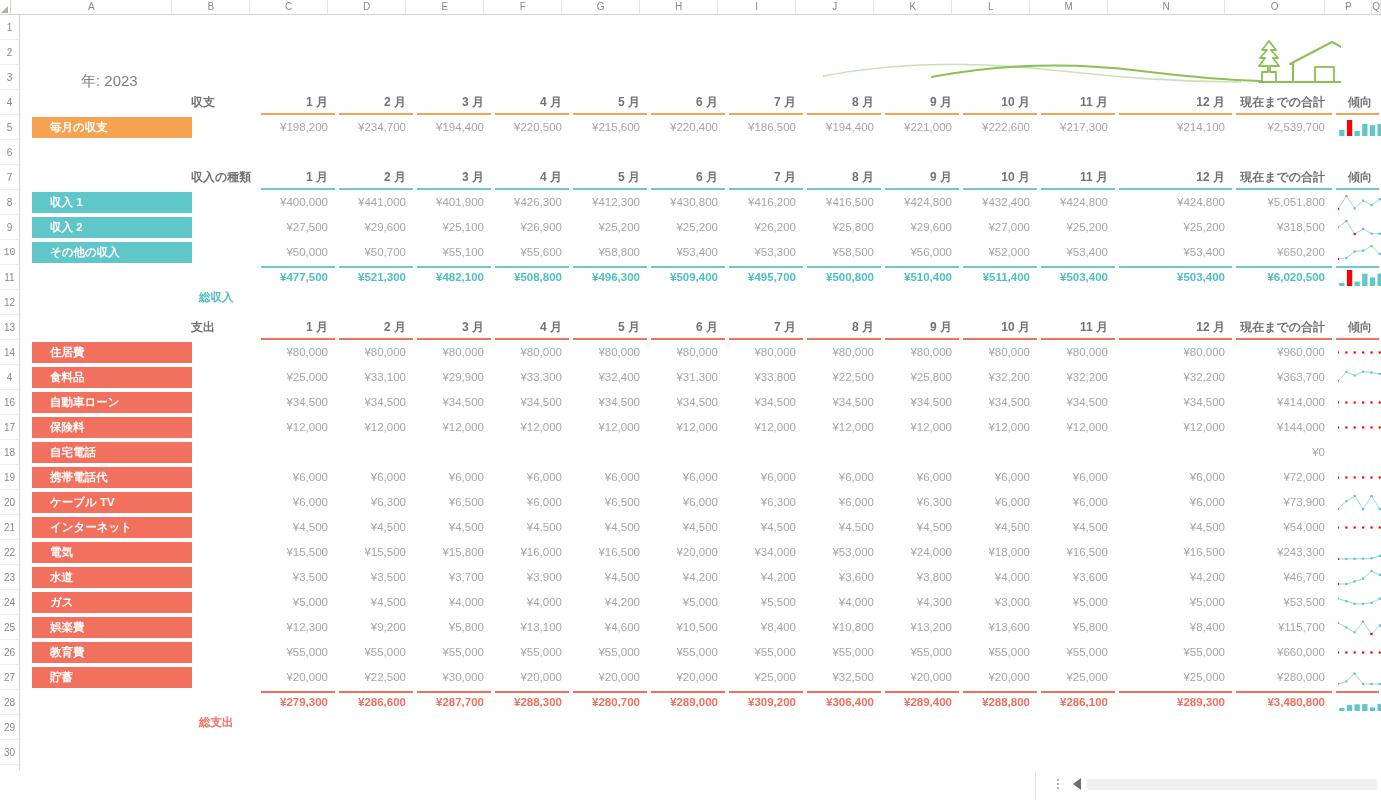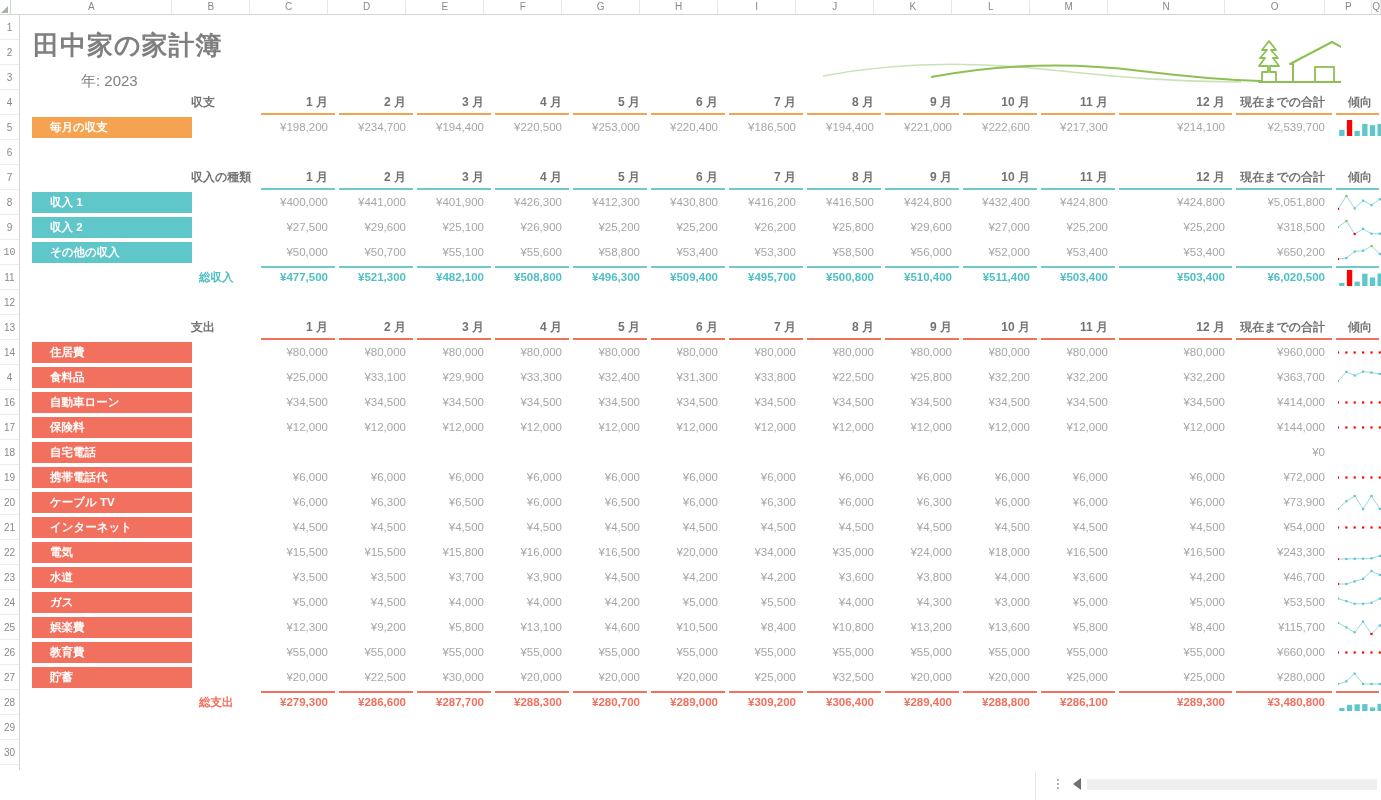--- a/index.html
+++ b/index.html
@@ -85,21 +85,21 @@
   .val {
     position: absolute; height: 22px;
     display: flex; align-items: center; justify-content: flex-end;
     padding-right: 9px; font-size: 11.5px; color: #a6a6a6;
     white-space: nowrap;
   }
   .val.tot-teal   { color: #4FBFC3; font-weight: bold; }
   .val.tot-red    { color: #F2705E; font-weight: bold; }
   .totlabel {
     position: absolute; height: 22px; display: flex; align-items: center;
-    padding-left: 18px; font-size: 11.5px; font-weight: bold;
+    padding-left: 18px; font-size: 11.5px; font-weight: bold; margin-top: 20px;
   }
   .totlabel.teal { color: #4FBFC3; }
   .totlabel.red  { color: #F2705E; }
 
   
   .rule { position: absolute; height: 1px; }
   .rule.orange { background: #F5A350; }
   .rule.teal   { background: #6FC9CC; }
   .rule.red    { background: #F2705E; }
   .rule.thick  { height: 1.5px; }
@@ -211,21 +211,20 @@
       <div class="rowhead" style="height: 25px;">25</div>
       <div class="rowhead" style="height: 25px;">26</div>
       <div class="rowhead" style="height: 25px;">27</div>
       <div class="rowhead" style="height: 25px;">28</div>
       <div class="rowhead" style="height: 25px;">29</div>
       <div class="rowhead" style="height: 25px;">30</div>
     </div>
 
   <div class="grid">
 
-    <div class="doc-title">田中家の家計簿</div>
     <div class="doc-year">年: 2023</div>
 
     <div class="artwork">
       <svg width="520" height="70" viewBox="0 0 520 70">
         <path d="M2 46 C 70 33, 150 31, 230 40 C 300 47, 350 52, 420 52" fill="none" stroke="#9fc97a" stroke-width="1.6" opacity="0.55"></path>
         <path d="M110 47 C 180 34, 250 32, 320 41 C 370 47, 400 50, 440 51" fill="none" stroke="#8CC152" stroke-width="2.1"></path>
         <path d="M438 52 L455 52 L455 42 L449 42 L449 36 L458 36 L452 28 L457 28 L450 20 L455 20 L448 11 L441 20 L446 20 L439 28 L444 28 L438 36 L447 36 L447 42 L441 42 L441 52 Z" fill="none" stroke="#8CC152" stroke-width="1.8" stroke-linejoin="round"></path>
         <path d="M472 52 L472 34 L469 34 L511 12 L551 34 L548 34 L548 52" fill="none" stroke="#8CC152" stroke-width="2" stroke-linejoin="round"></path>
         <rect x="494" y="37" width="19" height="15" fill="none" stroke="#8CC152" stroke-width="1.8"></rect>
         <path d="M455 52 L552 52" stroke="#8CC152" stroke-width="2"></path>
@@ -262,21 +261,21 @@
         <div class="rule orange thick" style="left:942px;top:97px;width:74px"></div>
         <div class="rule orange thick" style="left:1020px;top:97px;width:74px"></div>
         <div class="rule orange thick" style="left:1098px;top:97px;width:113px"></div>
         <div class="rule orange thick" style="left:1215px;top:97px;width:96px"></div>
         <div class="rule orange thick" style="left:1315px;top:97px;width:43px"></div>
         <div class="pill orange" style="top:101px">毎月の収支</div>
         <div class="val" style="left:238px;top:100px;width:78px">¥198,200</div>
         <div class="val" style="left:316px;top:100px;width:78px">¥234,700</div>
         <div class="val" style="left:394px;top:100px;width:78px">¥194,400</div>
         <div class="val" style="left:472px;top:100px;width:78px">¥220,500</div>
-        <div class="val" style="left:550px;top:100px;width:78px">¥253,000</div>
+        <div class="val" style="left:550px;top:100px;width:78px">¥215,600</div>
         <div class="val" style="left:628px;top:100px;width:78px">¥220,400</div>
         <div class="val" style="left:706px;top:100px;width:78px">¥186,500</div>
         <div class="val" style="left:784px;top:100px;width:78px">¥194,400</div>
         <div class="val" style="left:862px;top:100px;width:78px">¥221,000</div>
         <div class="val" style="left:940px;top:100px;width:78px">¥222,600</div>
         <div class="val" style="left:1018px;top:100px;width:78px">¥217,300</div>
         <div class="val" style="left:1096px;top:100px;width:117px">¥214,100</div>
         <div class="val" style="left:1213px;top:100px;width:100px">¥2,539,700</div>
         <div class="spark" style="left:1317px;top:103px">
     <svg width="92" height="17">
@@ -716,21 +715,21 @@
           </svg>
         </div>
         <div class="pill red" style="top:526px">電気</div>
         <div class="val" style="left:238px;top:525px;width:78px">¥15,500</div>
         <div class="val" style="left:316px;top:525px;width:78px">¥15,500</div>
         <div class="val" style="left:394px;top:525px;width:78px">¥15,800</div>
         <div class="val" style="left:472px;top:525px;width:78px">¥16,000</div>
         <div class="val" style="left:550px;top:525px;width:78px">¥16,500</div>
         <div class="val" style="left:628px;top:525px;width:78px">¥20,000</div>
         <div class="val" style="left:706px;top:525px;width:78px">¥34,000</div>
-        <div class="val" style="left:784px;top:525px;width:78px">¥35,000</div>
+        <div class="val" style="left:784px;top:525px;width:78px">¥53,000</div>
         <div class="val" style="left:862px;top:525px;width:78px">¥24,000</div>
         <div class="val" style="left:940px;top:525px;width:78px">¥18,000</div>
         <div class="val" style="left:1018px;top:525px;width:78px">¥16,500</div>
         <div class="val" style="left:1096px;top:525px;width:117px">¥16,500</div>
         <div class="val" style="left:1213px;top:525px;width:100px">¥243,300</div>
         <div class="spark" style="left:1317px;top:528px">
     <svg width="92" height="17">
             <polyline fill="none" stroke="#7FCFD6" stroke-width="0.8" points="0.0,15.0 8.4,15.0 16.7,14.8 25.1,14.7 33.5,14.3 41.8,12.0 50.2,2.7 58.5,2.0 66.9,9.3 75.3,13.3 83.6,14.3 92.0,14.3"></polyline>
             <rect x="-1.1" y="13.9" width="2.2" height="2.2" fill="#FF0000"></rect>
             <rect x="7.3" y="13.9" width="2.2" height="2.2" fill="#5FC6C9"></rect>

